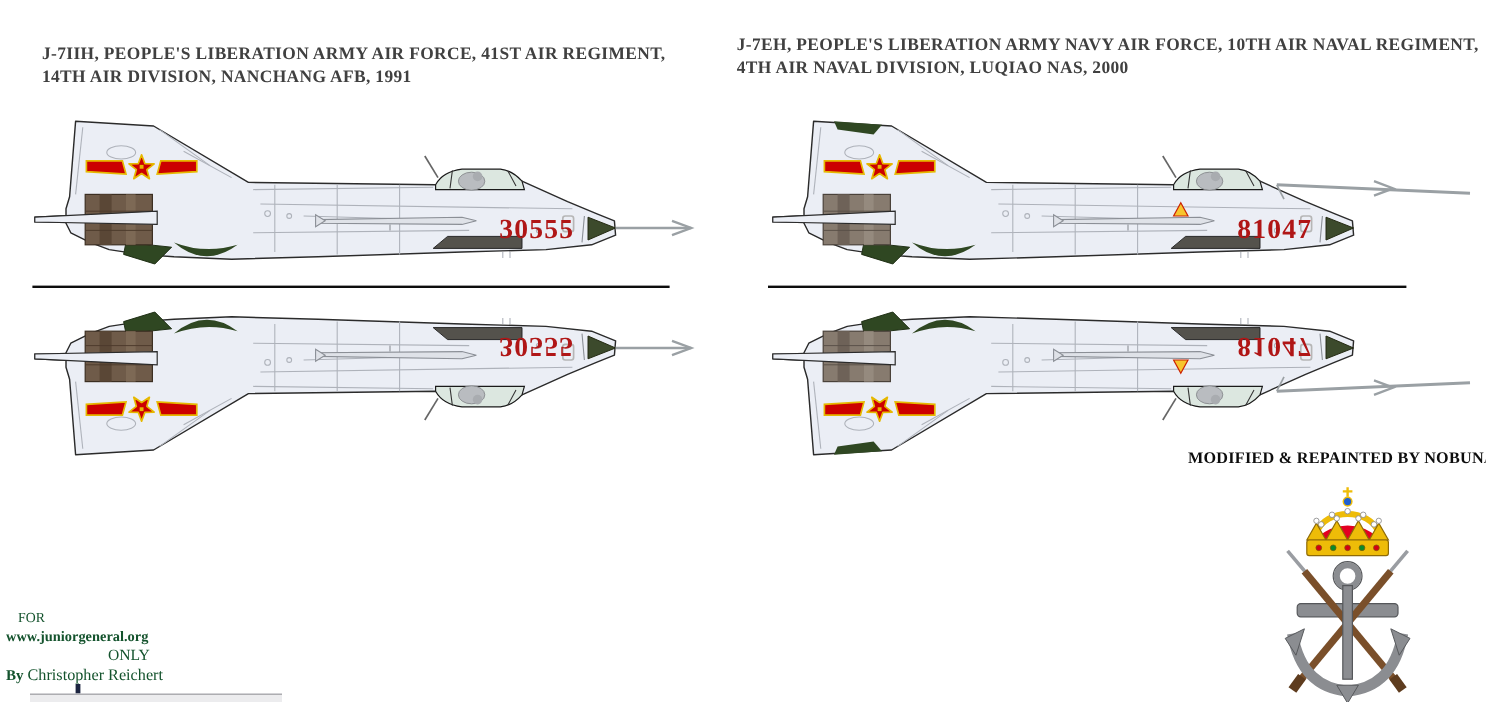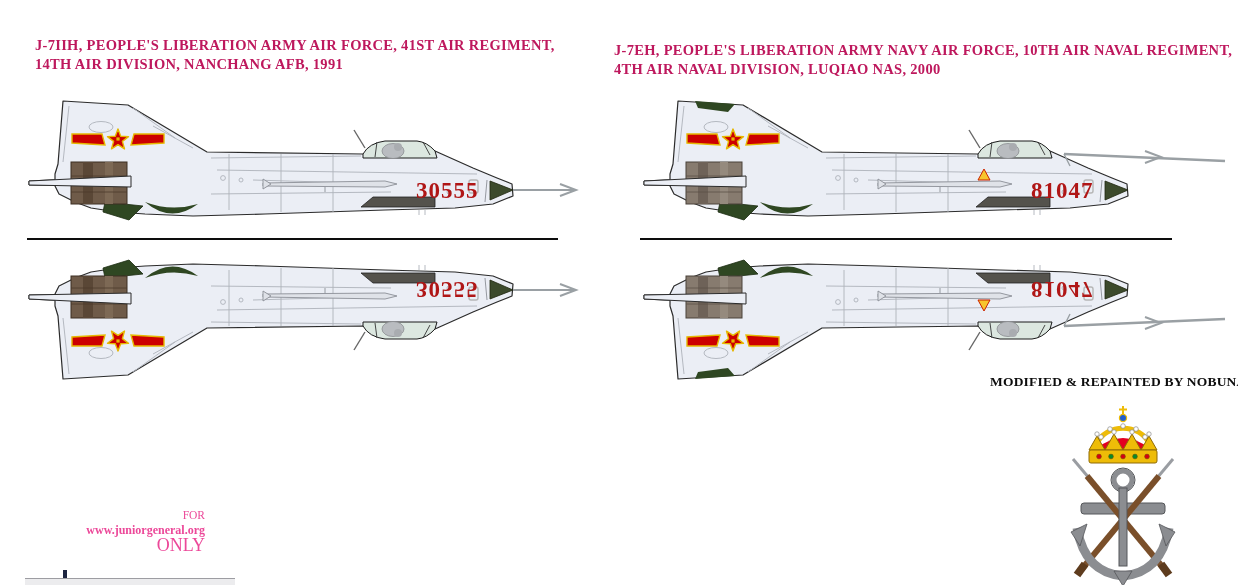--- a/index.html
+++ b/index.html
@@ -1,41 +1,41 @@
 <!DOCTYPE html>
 <html><head>
 <meta charset="utf-8">
 <style>
   html,body{margin:0;padding:0;}
   body{width:1238px;height:585px;background:#ffffff;position:relative;overflow:hidden;
        font-family:"Liberation Serif",serif;}
   .abs{position:absolute;}
-  .title{font-weight:bold;font-size:14.5px;line-height:19px;letter-spacing:.3px;color:#be185d;
+  .title{font-weight:bold;font-size:14.5px;line-height:19px;letter-spacing:.3px;color:#404040;
          white-space:nowrap;}
   .divider{height:2px;background:#0d0d0d;}
   .modified{font-weight:bold;font-size:13.5px;letter-spacing:.2px;color:#0d0d0d;white-space:nowrap;}
-  .credits{font-size:12px;color:#ec4899;line-height:15px;text-align:right;}
+  .credits{font-size:12px;color:#14532d;line-height:15px;}
   .credits .for{margin-left:10px;font-size:11.5px;}
   .credits .site{font-weight:bold;font-size:12px;}
-  .credits .only{margin-left:85px;font-size:18px;}
+  .credits .only{margin-left:85px;font-size:13px;}
   .credits .byline{font-size:13.5px;margin-top:2px;}
   .credits .by{font-weight:bold;font-size:12.5px;}
   .strip{background:#ececee;border-top:1px solid #9d9da2;}
   .navytick{background:#1c2440;}
   svg{position:absolute;display:block;}
   text.serial{font-family:"Liberation Serif",serif;font-weight:bold;letter-spacing:1px;}
 </style>
 </head>
 <body>
 
 <div class="abs title" style="left:35px;top:36px;">
   <div>J-7IIH, PEOPLE'S LIBERATION ARMY AIR FORCE, 41ST AIR REGIMENT,</div>
   <div>14TH AIR DIVISION, NANCHANG AFB, 1991</div>
 </div>
-<div class="abs title" style="left:614px;top:41px;">
+<div class="abs title" style="left:614px;top:29px;">
   <div>J-7EH, PEOPLE'S LIBERATION ARMY NAVY AIR FORCE, 10TH AIR NAVAL REGIMENT,</div>
   <div>4TH AIR NAVAL DIVISION, LUQIAO NAS, 2000</div>
 </div>
 
 <svg style="left:25px;top:96px;" width="560" height="142" viewBox="0 0 560 142">
   <defs>
     <polygon id="stab" points="4,85 106,80 106,91 4,89" fill="#ebeef5" stroke="#2b2b2b" stroke-width="1"></polygon>
     <g id="airframe-core">
       <use href="#stab"></use>
 
@@ -147,20 +147,24 @@
 <svg style="left:640px;top:242px;" width="600" height="142" viewBox="0 0 600 142">
   <use href="#planeB" transform="translate(0,142) scale(1,-1)"></use>
 </svg>
 
 <div class="abs modified" style="left:990px;top:374px;">MODIFIED &amp; REPAINTED BY NOBUNAGA</div>
 
 <div class="abs credits" style="left:5px;top:508px;width:200px;">
   <div class="for">FOR</div>
   <div class="site">www.juniorgeneral.org</div>
   <div class="only">ONLY</div>
+  <div class="byline">
+    <span class="by">By</span>
+    <span>Christopher Reichert</span>
+  </div>
 </div>
 
 <svg style="left:1053px;top:400px;" width="140" height="186" viewBox="0 0 140 186">
 
   <rect x="28" y="103" width="84" height="11" rx="3" fill="#8b8d91" stroke="#55575a" stroke-width="1"></rect>
 
   <line x1="20" y1="59" x2="36" y2="78" stroke="#9a9da2" stroke-width="3"></line>
   <line x1="120" y1="59" x2="104" y2="78" stroke="#9a9da2" stroke-width="3"></line>
   <line x1="34" y1="76" x2="112" y2="170" stroke="#7a4f2a" stroke-width="6"></line>
   <line x1="106" y1="76" x2="28" y2="170" stroke="#7a4f2a" stroke-width="6"></line>

